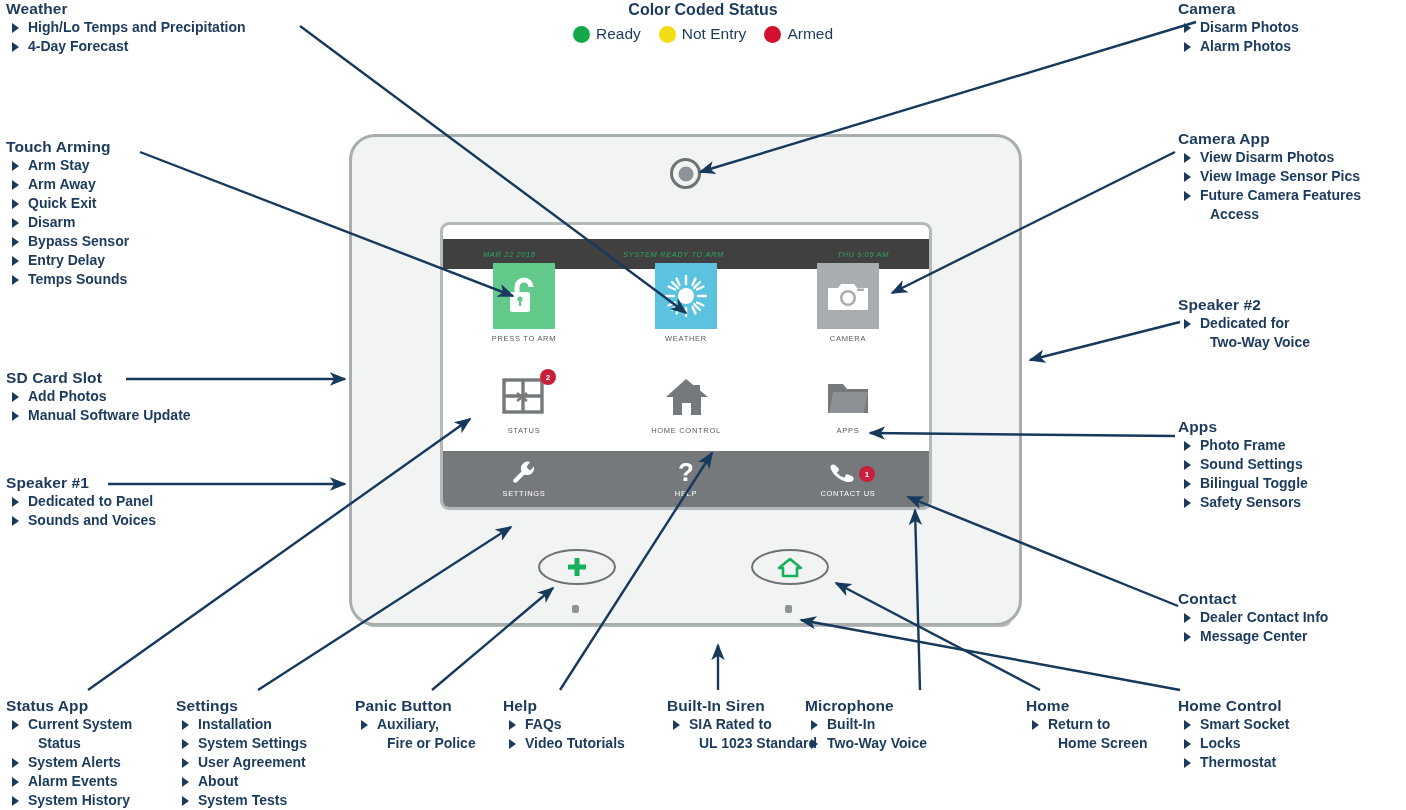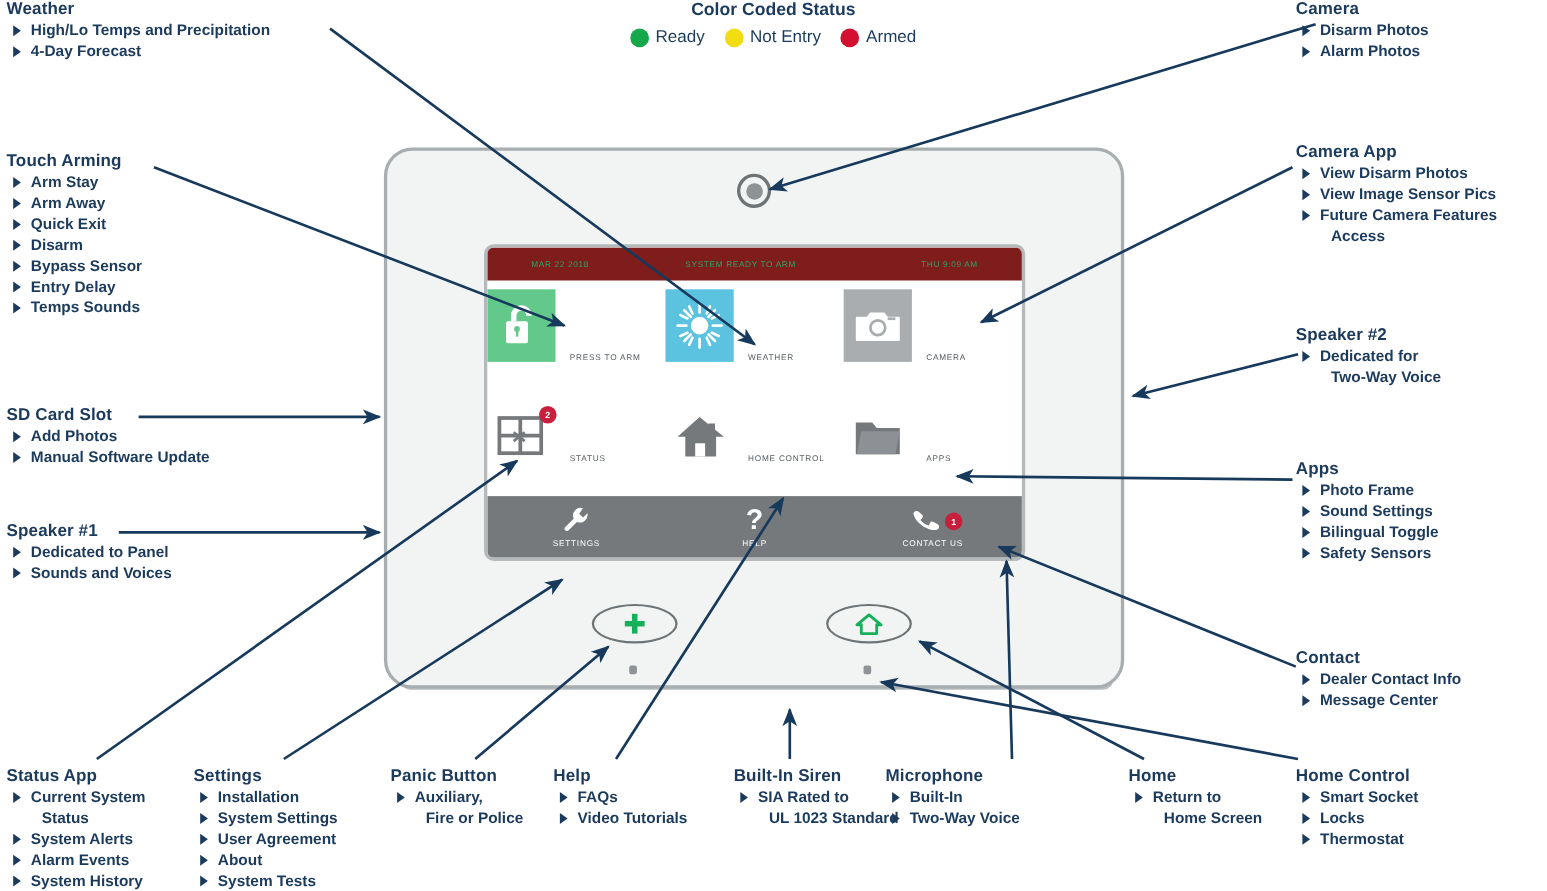--- a/index.html
+++ b/index.html
@@ -64,33 +64,33 @@
     width:15px;height:15px;border-radius:50%;background:#8d9396;
   }
 
   
   #screen{
     position:absolute;left:440px;top:222px;width:492px;height:288px;
     background:#ffffff;border:3px solid #b4b9bb;border-radius:9px;
     box-sizing:border-box;overflow:hidden;
   }
   #statusbar{
-    position:absolute;left:0;top:0;width:100%;height:30px;
-    background:#7f1d1d;display:flex;align-items:center;
+    position:absolute;left:0;top:14px;width:100%;height:30px;
+    background:#404040;display:flex;align-items:center;font-style:italic;
   }
   #statusbar .sb{
     font-size:7.5px;color:#2da363;letter-spacing:.6px;white-space:nowrap;
     font-family:"Liberation Sans", sans-serif;
   }
   #statusbar .sb.left{position:absolute;left:40px;}
   #statusbar .sb.mid{position:absolute;left:180px;}
   #statusbar .sb.right{position:absolute;right:40px;}
 
   .grid-row{position:absolute;left:0;width:100%;display:flex;}
-  .tile{flex:1;display:flex;align-items:flex-end;gap:13px;}
+  .tile{flex:1;display:flex;flex-direction:column;align-items:center;}
   .tile .sq{
     width:62px;height:66px;display:flex;align-items:center;justify-content:center;
     position:relative;
   }
   .tile .lbl{
     font-size:7.5px;color:#555b5e;letter-spacing:.7px;margin-top:5px;white-space:nowrap;
   }
   .badge{
     position:absolute;border-radius:50%;background:#c8203c;color:#fff;
     font-size:8px;font-weight:bold;display:flex;align-items:center;justify-content:center;

